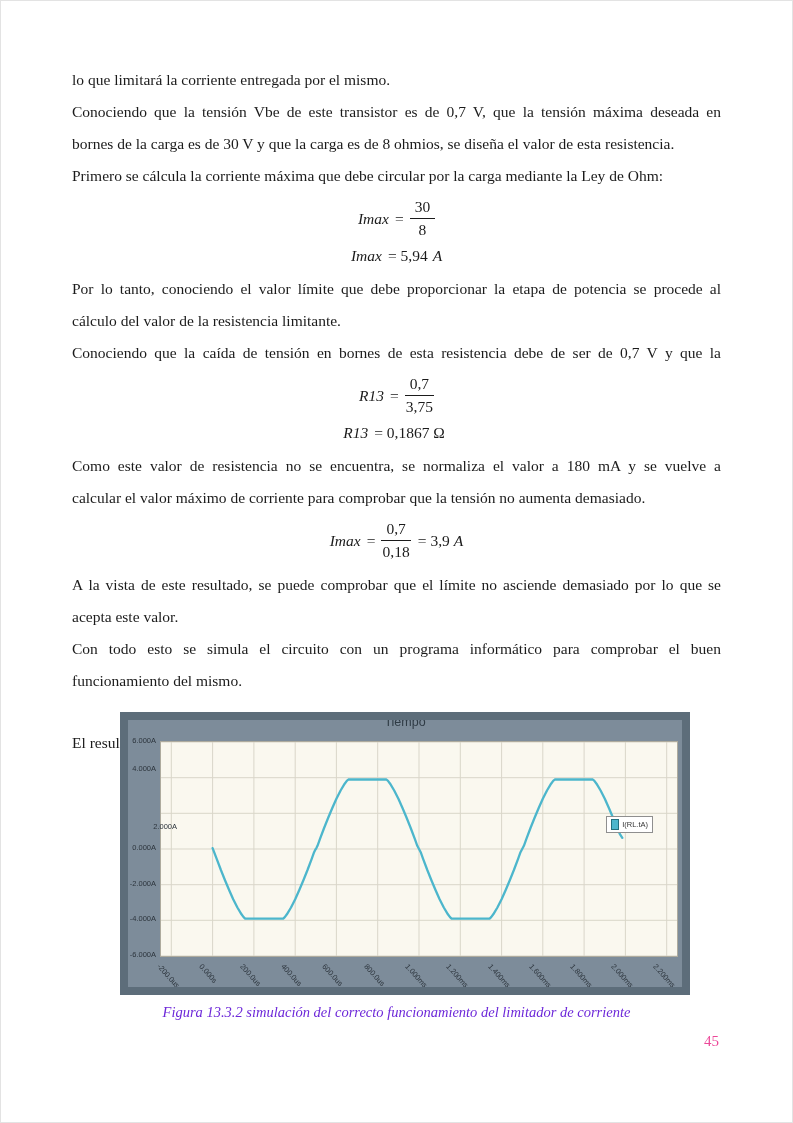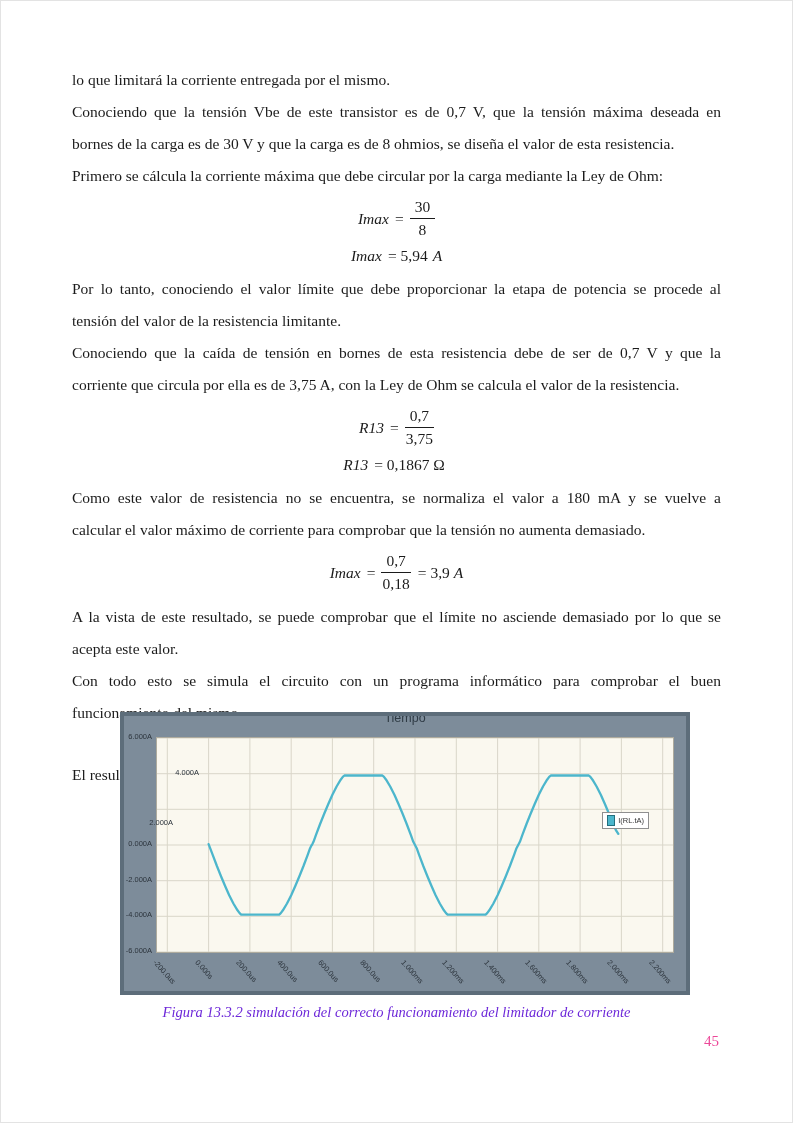--- a/index.html
+++ b/index.html
@@ -18,21 +18,21 @@
   .meq{margin:0 6px;}
   .mmid{margin-right:5px;}
   .frac{display:inline-flex;flex-direction:column;align-items:center;vertical-align:middle;}
   .frac .num{padding:0 5px 1px 5px;border-bottom:1.4px solid #1b1b1b;line-height:20px;}
   .frac .den{line-height:20px;padding-top:1px;}
   .fresult{display:flex;justify-content:center;align-items:center;line-height:normal;margin:2px 0 8px 0;}
   .mrhs{margin-left:7px;}
   
   .figure{
     position:absolute;left:120px;top:712px;width:570px;height:283px;
-    border:4px solid #c4b5fd;box-sizing:border-box;overflow:hidden;
+    border:8px solid #c4b5fd;box-sizing:border-box;overflow:hidden;
     background-image:radial-gradient(circle, rgba(255,255,255,0.13) 0.8px, transparent 0.9px);
     background-size:3px 3px;
     font-family:"Liberation Sans",sans-serif;
   }
   .fig-title{position:absolute;top:-5px;left:0;right:0;text-align:center;font-size:12.5px;color:#2f3b45;}
   .plot{
     position:absolute;left:32px;top:21px;width:516px;height:214px;
     border:1px solid #aeab9e;box-sizing:content-box;
     background-image:radial-gradient(circle, #e7e3d4 0.8px, transparent 0.9px);
     background-size:4px 4px;
@@ -69,23 +69,22 @@
       <span class="den">8</span>
     </span>
   </div>
   <div class="fresult">
     <span class="mvar">Imax</span>
     <span class="meq mmid">= 5,94</span>
     <span class="mvar">A</span>
   </div>
 
   <div class="jline">Por lo tanto, conociendo el valor límite que debe proporcionar la etapa de potencia se procede al</div>
-  <div class="tline">tensión del valor de la resistencia limitante.</div>
+  <div class="tline">cálculo del valor de la resistencia limitante.</div>
   <div class="jline">Conociendo que la caída de tensión en bornes de esta resistencia debe de ser de 0,7 V y que la</div>
-  <div class="tline">corriente que circula por ella es de 3,75 A, con la Ley de Ohm se calcula el valor de la resistencia.</div>
 
   <div class="formula">
     <span class="mvar">R13</span>
     <span class="meq">=</span>
     <span class="frac">
       <span class="num">0,7</span>
       <span class="den">3,75</span>
     </span>
   </div>
   <div class="fresult">
@@ -141,21 +140,21 @@
         <line x1="0" y1="214.0" x2="516" y2="214.0" stroke="#d9d6c9" stroke-width="1"></line>
         <polyline points="51.6,106.1 55.7,116.8 59.9,128.0 64.0,138.2 68.1,148.0 72.2,157.3 76.4,165.5 80.5,172.3 82.6,175.1 84.2,176.6 122.2,176.6 123.8,175.1 125.9,172.3 130.0,165.5 134.2,157.3 138.3,148.0 142.4,138.2 146.5,128.0 150.7,116.8 153.1,110.2 154.2,107.9 154.8,107.0 155.4,106.1 156.5,103.8 158.9,97.2 163.1,86.0 167.2,75.8 171.3,66.0 175.4,56.7 179.6,48.5 183.7,41.7 185.8,38.9 187.4,37.5 225.4,37.5 227.0,38.9 229.1,41.7 233.2,48.5 237.4,56.7 241.5,66.0 245.6,75.8 249.7,86.0 253.9,97.2 256.3,103.8 258.0,107.0 259.7,110.2 262.1,116.8 266.3,128.0 270.4,138.2 274.5,148.0 278.6,157.3 282.8,165.5 286.9,172.3 289.0,175.1 290.6,176.6 328.6,176.6 330.2,175.1 332.3,172.3 336.4,165.5 340.6,157.3 344.7,148.0 348.8,138.2 352.9,128.0 357.1,116.8 359.5,110.2 361.2,107.0 362.9,103.8 365.3,97.2 369.5,86.0 373.6,75.8 377.7,66.0 381.8,56.7 386.0,48.5 390.1,41.7 392.2,38.9 393.8,37.5 431.8,37.5 433.4,38.9 435.5,41.7 439.6,48.5 443.8,56.7 447.9,66.0 452.0,75.8 456.1,86.0 459.2,92.7 461.3,95.9" fill="none" stroke="#4cb6cc" stroke-width="2.3" stroke-linejoin="round" stroke-linecap="round"></polyline>
       </svg>
     <div class="legend">
       <span class="legend-swatch" id="legend-swatch" style="background: rgb(76, 182, 204);"></span>
       <span>I(RL.tA)</span>
     </div>
   </div>
   <div id="y-labels">
       <div class="ylabel" style="top: 16px;">6.000A</div>
-      <div class="ylabel" style="top: 52px; padding-left: 47px;">4.000A</div>
+      <div class="ylabel" style="top: 44px;">4.000A</div>
       <div class="ylabel" style="top: 102px; padding-left: 21px;">2.000A</div>
       <div class="ylabel" style="top: 123px;">0.000A</div>
       <div class="ylabel" style="top: 159px;">-2.000A</div>
       <div class="ylabel" style="top: 194px;">-4.000A</div>
       <div class="ylabel" style="top: 230px;">-6.000A</div>
     </div>
   <div id="x-labels">
       <div class="xlabel" style="left: 34px; top: 242px;">-200.0us</div>
       <div class="xlabel" style="left: 76px; top: 242px;">0.000s</div>
       <div class="xlabel" style="left: 117px; top: 242px;">200.0us</div>

